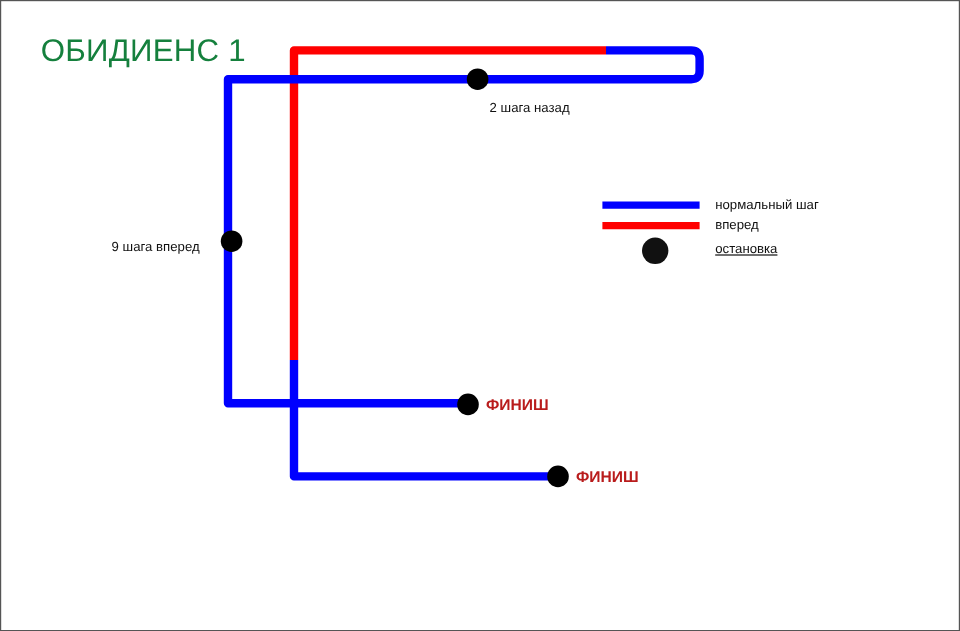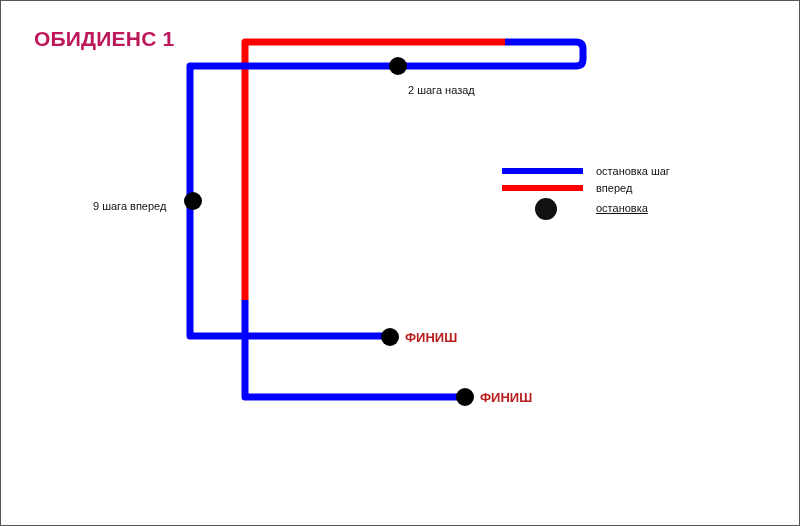--- a/index.html
+++ b/index.html
@@ -1,19 +1,19 @@
 <!DOCTYPE html>
 <html><head>
 <meta charset="utf-8">
 <style>
   html, body { margin: 0; padding: 0; background: #ffffff; }
   body { width: 800px; height: 526px; position: relative; overflow: hidden; font-family: "Liberation Sans", sans-serif; }
   .frame { position: absolute; left: 0; top: 0; width: 798px; height: 524px; border: 1px solid #555; box-sizing: content-box; }
   svg { position: absolute; left: 0; top: 0; }
-  .title { position: absolute; left: 34px; top: 27px; font-size: 21px; color: #be185d; font-weight: bold; letter-spacing: 0.2px; }
+  .title { position: absolute; left: 34px; top: 27px; font-size: 26px; color: #15803d; font-weight: normal; letter-spacing: 0.2px; }
   .lbl { position: absolute; font-size: 11px; color: #111; }
   .endlbl { position: absolute; font-size: 13px; font-weight: bold; color: #b91c1c; }
 </style>
 </head>
 <body>
 
 <div class="frame"></div>
 
 <div class="title">ОБИДИЕНС 1</div>
 
@@ -31,15 +31,15 @@
   <line x1="502" y1="171" x2="583" y2="171" stroke="#0000ff" stroke-width="6"></line>
   <line x1="502" y1="188" x2="583" y2="188" stroke="#ff0000" stroke-width="6"></line>
   <circle cx="546" cy="209" r="11" fill="#111"></circle>
 </svg>
 
 <div class="lbl" style="left:368px; top:84px;margin-left:40px;">2 шага назад</div>
 <div class="lbl" style="left:93px; top:200px;">9 шага вперед</div>
 <div class="endlbl" style="left:405px; top:330px;">ФИНИШ</div>
 <div class="endlbl" style="left:480px; top:390px;">ФИНИШ</div>
 
-<div class="lbl" style="left:596px; top:165px;">остановка шаг</div>
+<div class="lbl" style="left:596px; top:165px;">нормальный шаг</div>
 <div class="lbl" style="left:596px; top:182px;">вперед</div>
 <div class="lbl" style="left:596px; top:202px;text-decoration:underline;">остановка</div>
 
 </body></html>

